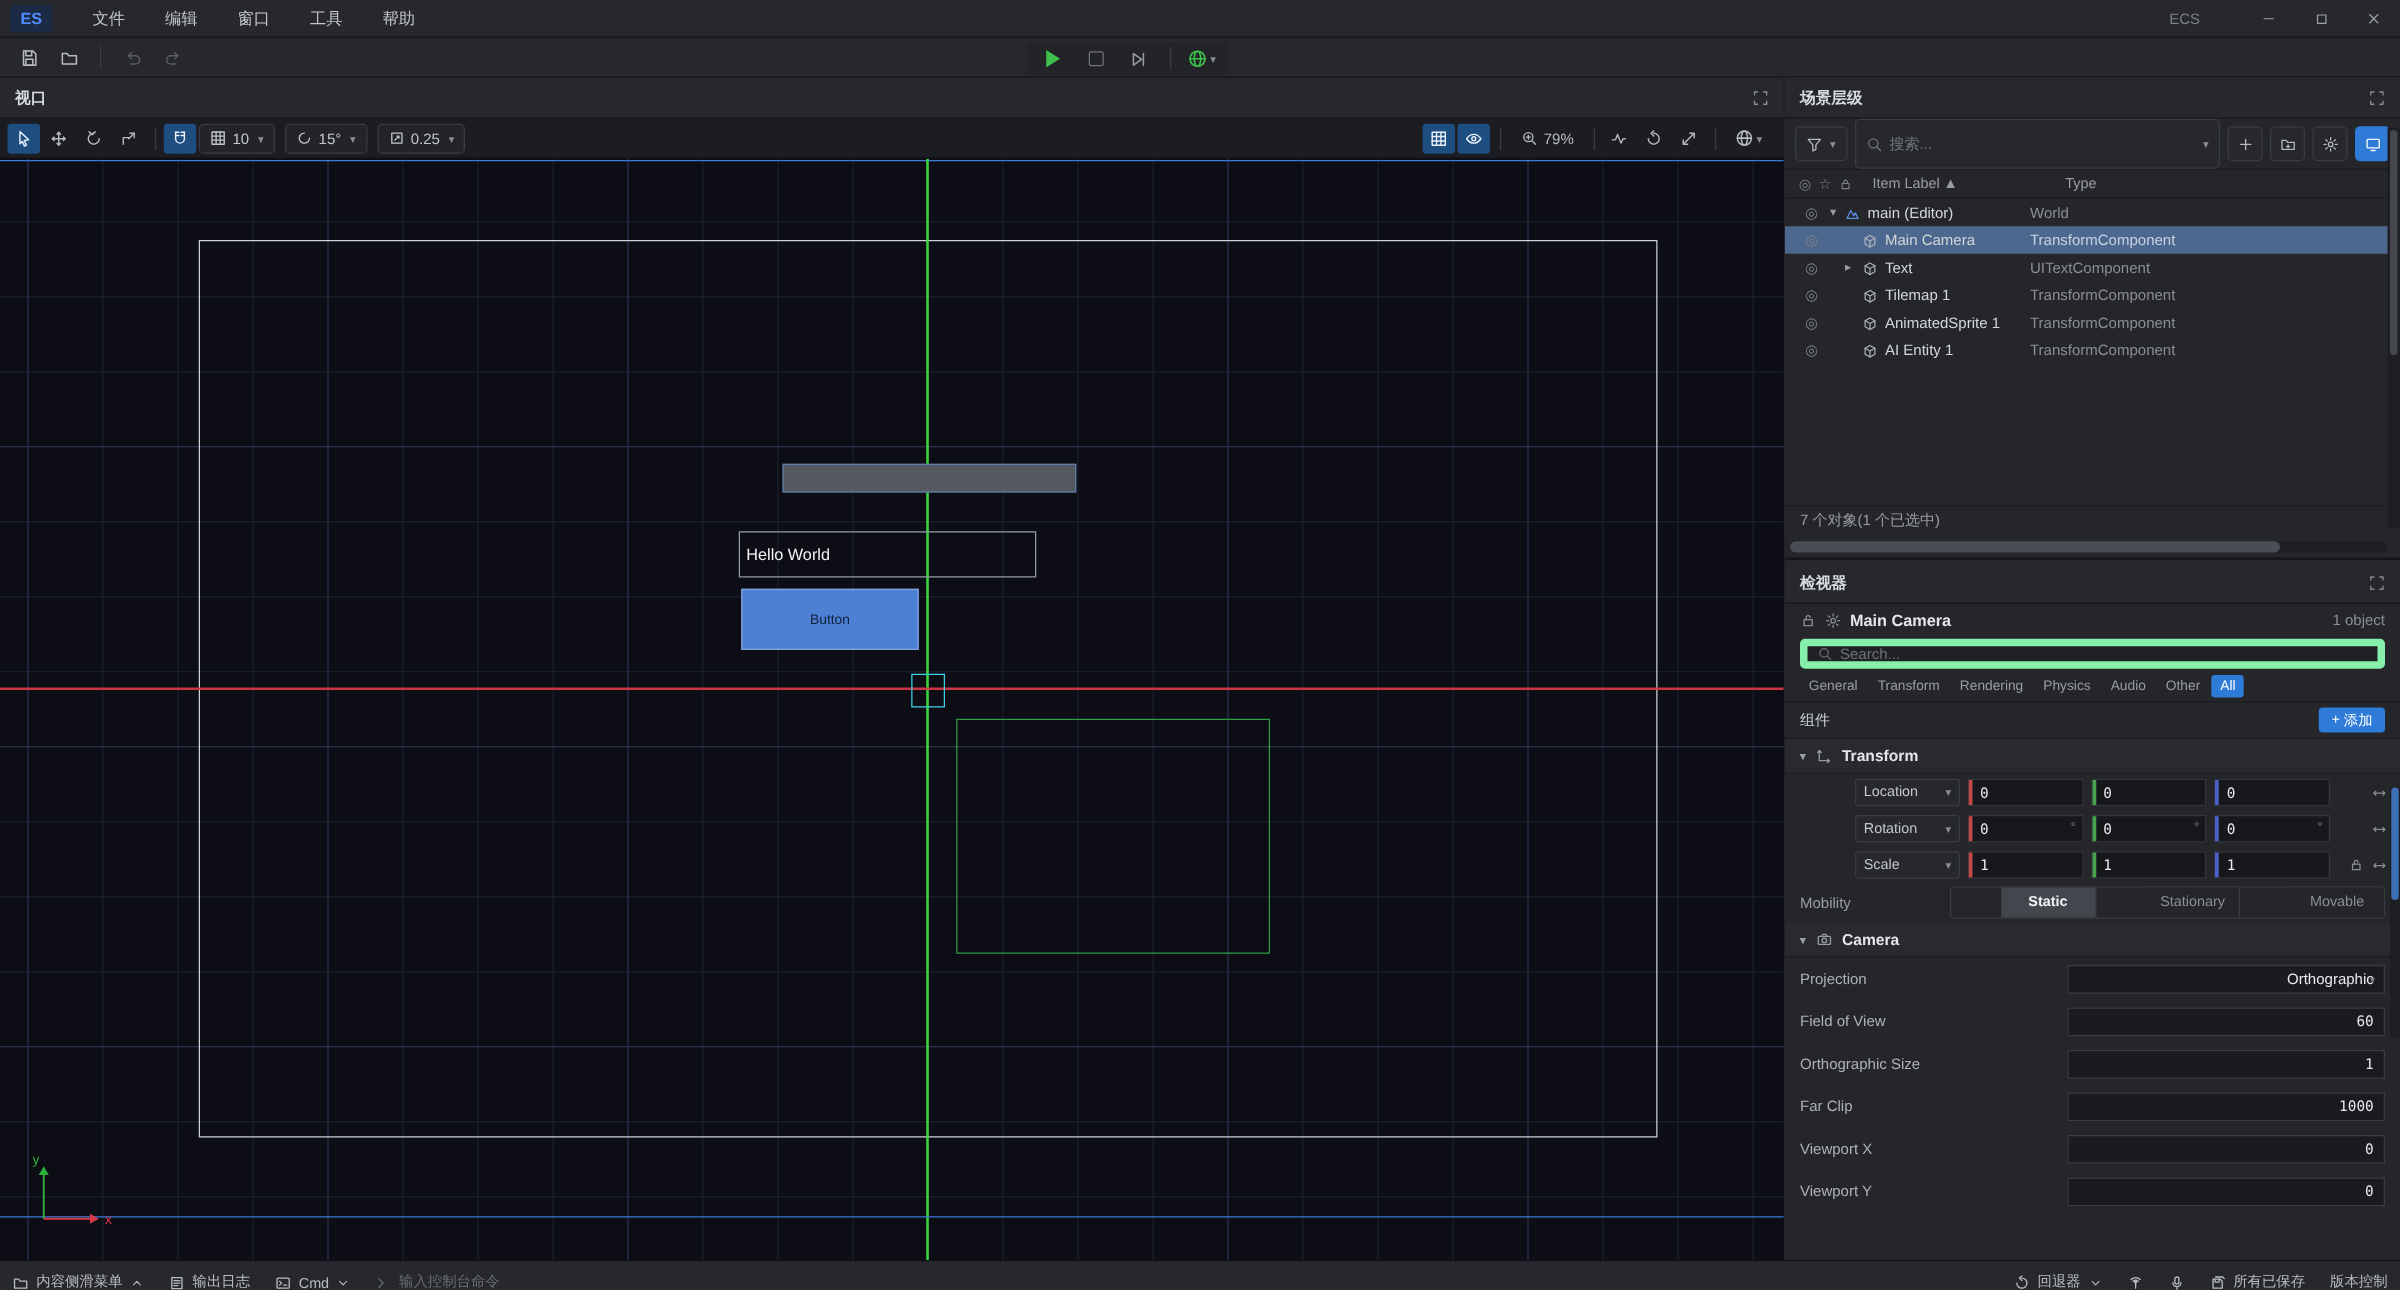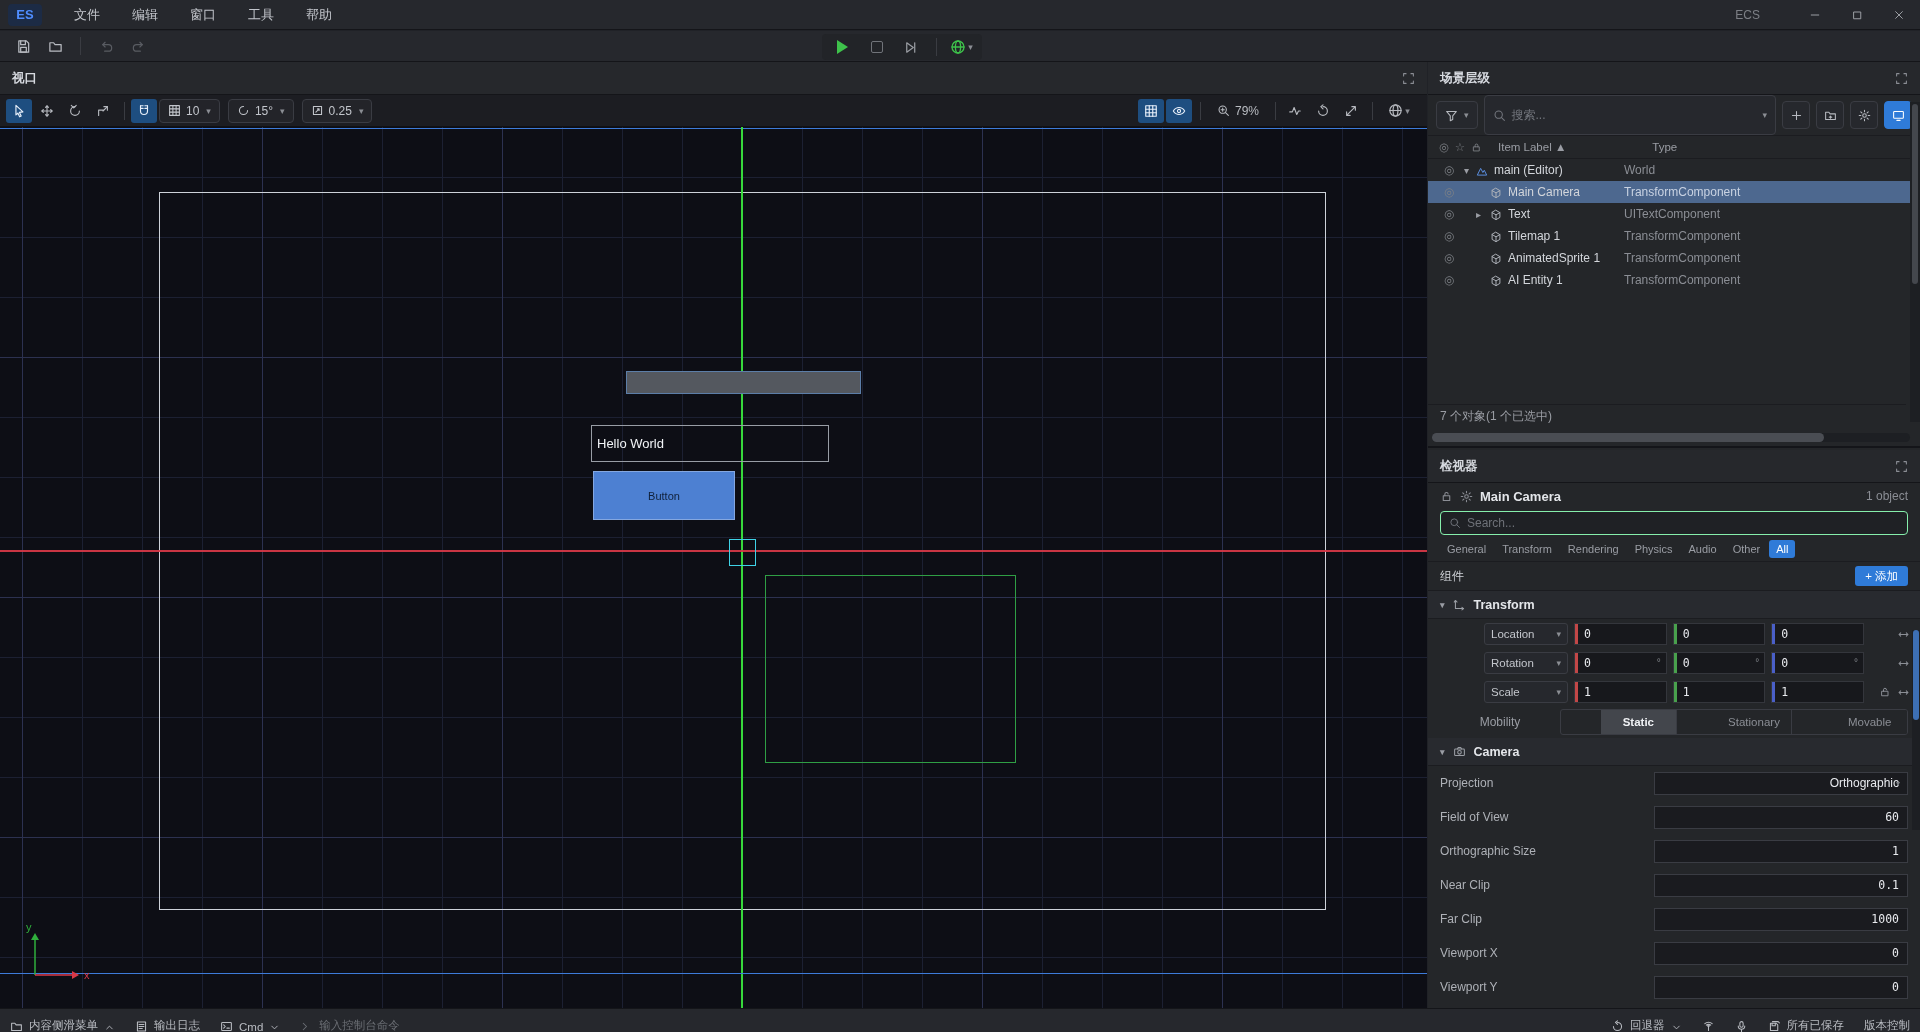--- a/index.html
+++ b/index.html
@@ -102,41 +102,41 @@
   .hscroll { position:absolute; left:4px; bottom:4px; width:478px; height:9px; border-radius:5px; background:#1d1f23; }
   .hscroll .thumb { width:82%; height:9px; border-radius:5px; background:#4a4d53; }
   .vscroll { position:absolute; right:0; top:40px; width:10px; height:320px; background:#1d1f23; }
   .vscroll .thumb { margin:2px auto; width:6px; height:180px; border-radius:3px; background:#44474d; }
 
   
   .insp { position:absolute; left:0; top:388px; width:492px; height:558px; background:#242629; overflow:hidden; }
   .insp-obj { height:26px; display:flex; align-items:center; gap:7px; padding:0 12px; color:#e4e6ea; }
   .insp-obj .oname { font-weight:bold; font-size:13px; }
   .insp-obj .ocount { margin-left:auto; color:#8b8e95; font-weight:normal; }
-  .insp-search { margin:2px 12px; height:24px; border:1px solid #86efac; border-radius:4px; background:#1f2125;
+  .insp-search { margin:2px 12px; height:24px; border:6px solid #86efac; border-radius:4px; background:#1f2125;
     display:flex; align-items:center; gap:6px; padding:0 8px; color:#6e7178; }
   .insp-tabs { height:24px; display:flex; align-items:center; gap:2px; padding:0 12px; }
   .itab { padding:3px 7px; color:#9a9da4; font-size:11px; border-radius:3px; }
   .itab.active { background:#2f7bd8; color:#fff; }
   .comp-row { height:30px; display:flex; align-items:center; padding:0 12px; border-top:1px solid #1b1c20; border-bottom:1px solid #1b1c20; }
   .comp-row .add-btn { margin-left:auto; height:20px; padding:0 10px; background:#2f7bd8; color:#fff;
     border-radius:3px; display:flex; align-items:center; font-size:11.5px; gap:3px; }
   .sec-head { height:28px; display:flex; align-items:center; gap:8px; padding:0 12px; font-weight:bold;
     color:#e4e6ea; font-size:12.5px; background:#282a2f; border-bottom:1px solid #1b1c20; }
   .sec-head .chev-d { color:#9a9da4; font-size:9px; }
   .t-row { height:29px; display:flex; align-items:center; gap:6px; padding:0 10px 0 56px; }
   .t-label { width:84px; height:22px; border:1px solid #3a3c43; border-radius:3px; background:#26282d;
     display:flex; align-items:center; justify-content:space-between; padding:0 6px; color:#c3c6cc; font-size:11.5px; }
   .t-num { flex:1; height:22px; background:#17181c; border:1px solid #34363c; display:flex; align-items:center; position:relative; }
   .t-num .bar { width:3px; height:100%; }
   .t-num .val { padding-left:6px; font-family:"DejaVu Sans Mono", monospace; font-size:11.5px; color:#e8eaee; }
   .t-num .suf { position:absolute; right:5px; color:#7d8086; font-size:10px; }
   .bar.x { background:#c24747; } .bar.y { background:#49a14d; } .bar.z { background:#4a5fc8; }
   .t-end { width:40px; display:flex; justify-content:flex-end; gap:6px; color:#8b8e95; }
-  .mob-row { height:32px; display:flex; align-items:center; padding:0 12px;text-align:center; }
+  .mob-row { height:32px; display:flex; align-items:center; padding:0 12px; }
   .mob-label { width:120px; color:#9a9da4; }
   .seg { flex:1; display:flex; border:1px solid #3a3c43; border-radius:3px; overflow:hidden; }
   .seg-btn { flex:1; height:24px; display:flex; align-items:center; justify-content:center;
     color:#8b8e95; background:#242629; border-right:1px solid #3a3c43; font-size:11.5px;margin-left:40px; }
   .seg-btn:last-child { border-right:none; }
   .seg-btn.active { background:#43464c; color:#f0f2f5; font-weight:bold; }
   .f-row { height:34px; display:flex; align-items:center; padding:0 12px; }
   .f-label { width:214px; color:#aeb1b7; font-size:12px; }
   .f-input { flex:1; height:23px; background:#1a1b1f; border:1px solid #3a3c43; display:flex;
     align-items:center; padding:0 8px; font-family:"DejaVu Sans Mono", monospace; font-size:11.5px; color:#e8eaee; position:relative;justify-content:flex-end; }
@@ -666,26 +666,20 @@
               <span>60</span>
             </div>
           </div>
           <div class="f-row">
             <div class="f-label">Orthographic Size</div>
             <div class="f-input">
               <span>1</span>
             </div>
           </div>
           <div class="f-row">
-            <div class="f-label">Near Clip</div>
-            <div class="f-input">
-              <span>0.1</span>
-            </div>
-          </div>
-          <div class="f-row">
             <div class="f-label">Far Clip</div>
             <div class="f-input">
               <span>1000</span>
             </div>
           </div>
           <div class="f-row">
             <div class="f-label">Viewport X</div>
             <div class="f-input">
               <span>0</span>
             </div>

